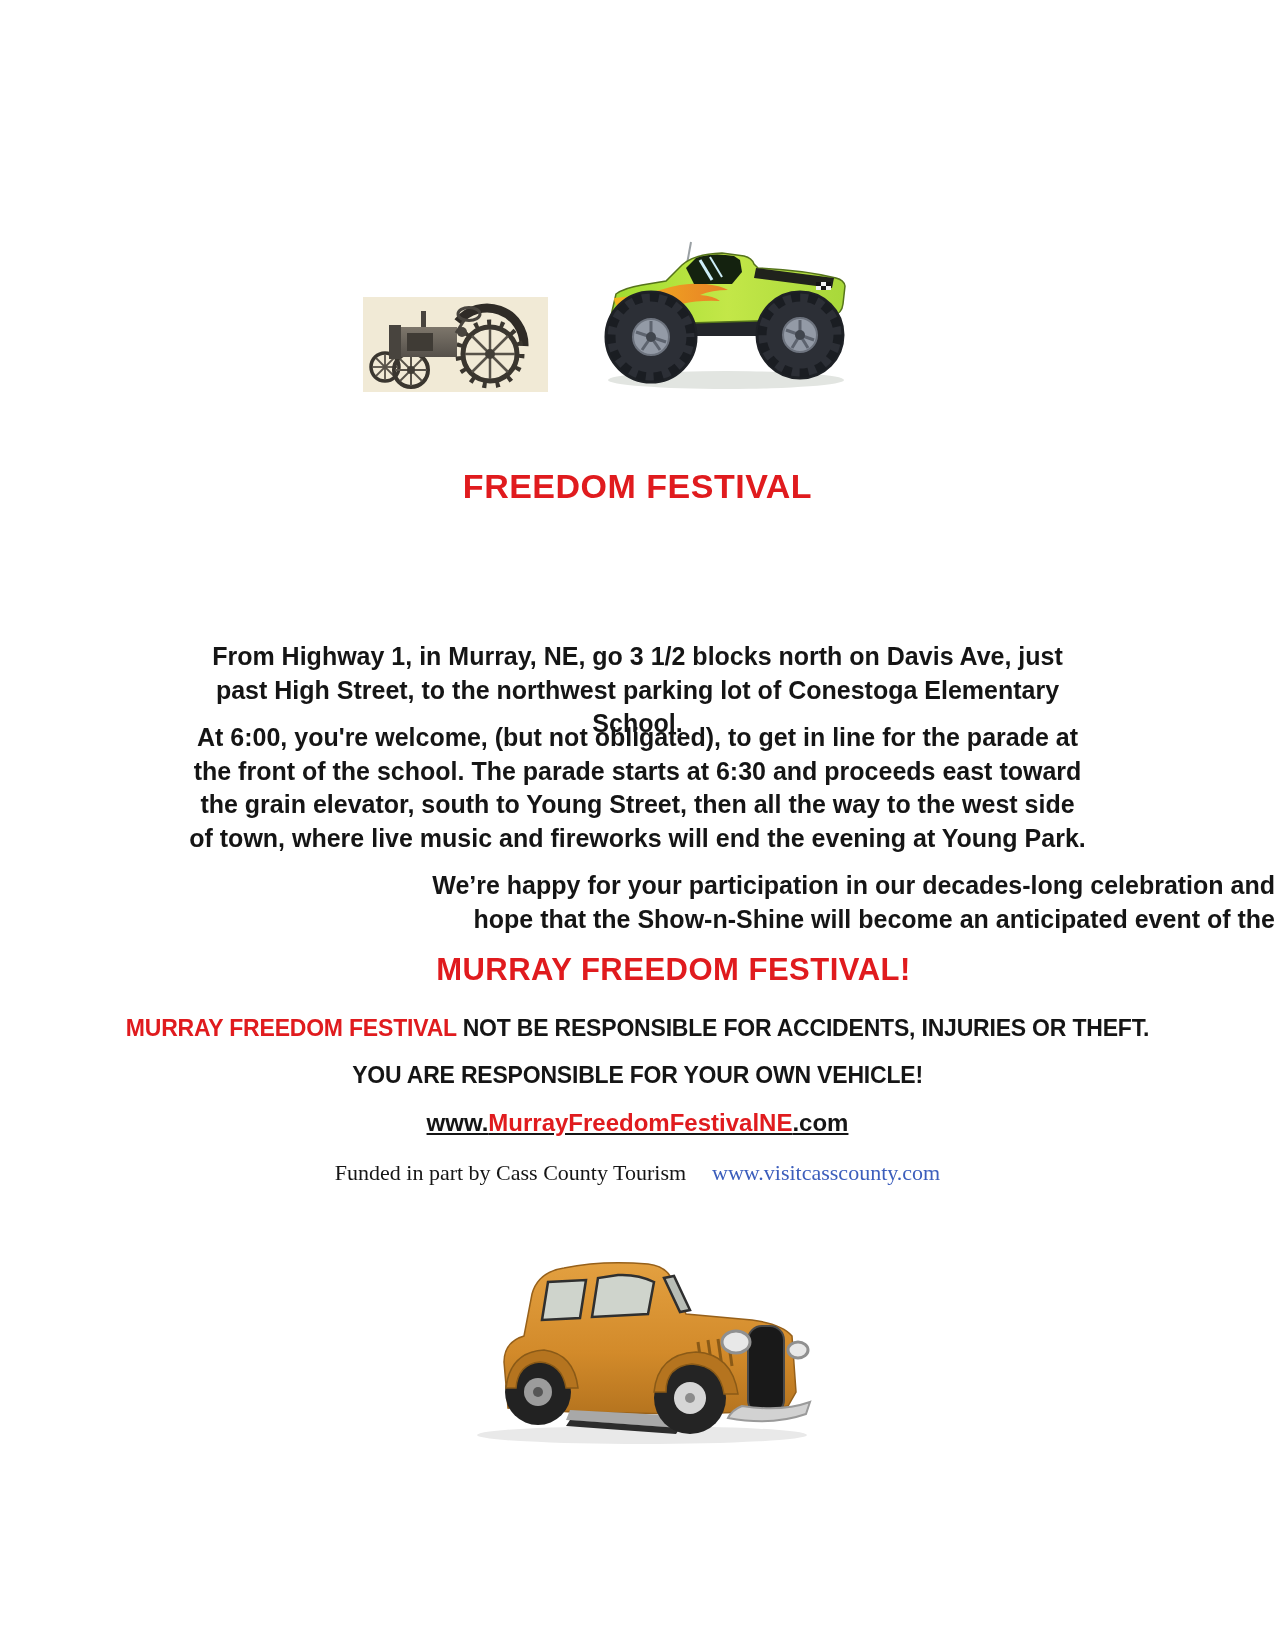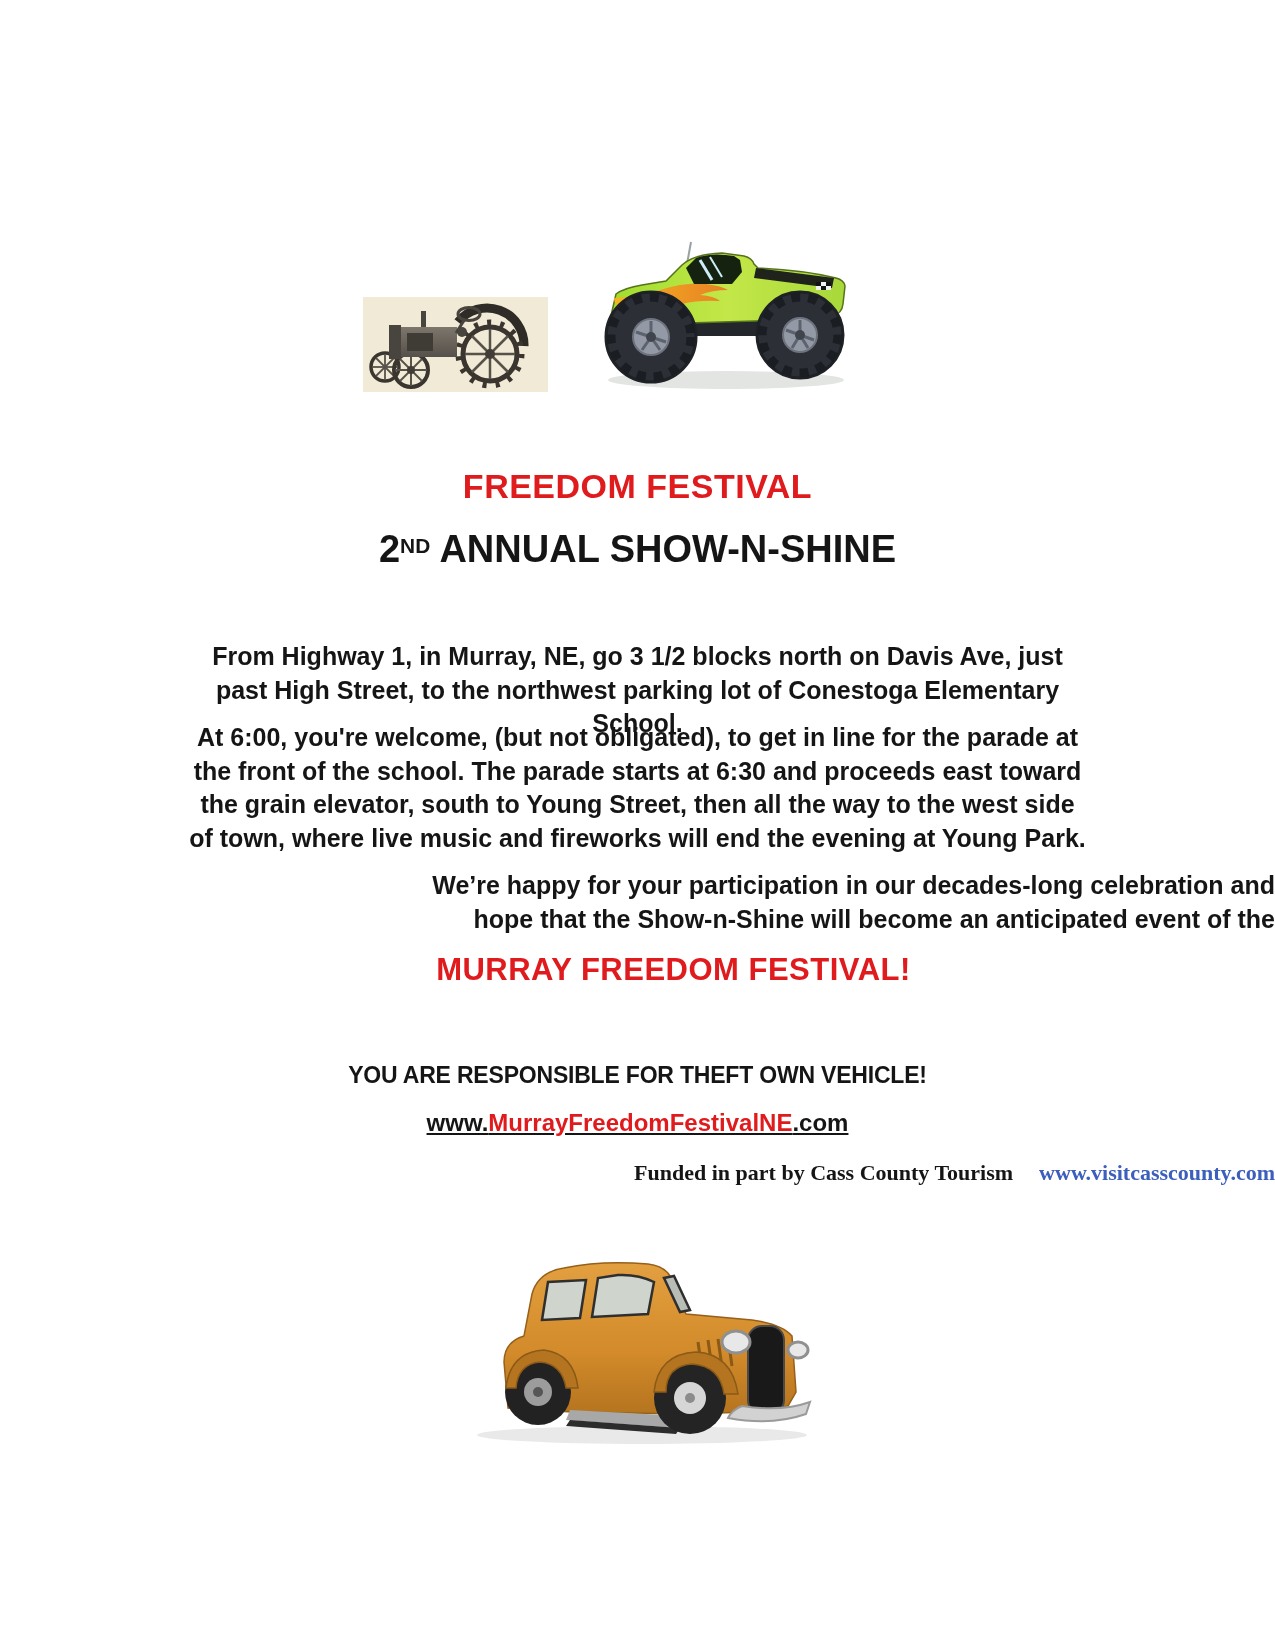--- a/index.html
+++ b/index.html
@@ -30,22 +30,22 @@
   .p-participation { top:869px;text-align:right; }
 
   .h-murray { top:952px; font-size:31px; font-weight:bold; letter-spacing:0.5px;padding-left:36px; }
 
   .small-caps-line { font-size:23px; font-weight:bold; letter-spacing:-0.2px; }
   .disclaimer   { top:1015px; }
   .vehicle-note { top:1062px; }
 
   .website { top:1109px; font-size:24px; font-weight:bold;text-decoration:underline; }
 
-  .funding { top:1160px; font-size:22px; font-weight:bold;
-             font-family:"Liberation Serif", serif;text-align:right; }
+  .funding { top:1160px; font-size:22px; font-weight:normal;
+             font-family:"Liberation Serif", serif; }
   .funding .link { margin-left:26px; }
 </style>
 </head>
 <body>
 
 <div class="page">
 
   <svg class="img-tractor" viewBox="0 0 185 95" role="img" aria-label="vintage-tractor">
     <defs>
       <linearGradient id="tbody" x1="0" y1="0" x2="0" y2="1">
@@ -158,38 +158,38 @@
         <line x1="206" y1="97" x2="198" y2="110"></line>
           <line x1="206" y1="97" x2="192" y2="92"></line>
         <line x1="206" y1="97" x2="214" y2="110"></line>
       </g>
       <circle cx="206" cy="97" r="5" fill="#40454d"></circle>
     </g>
   </svg>
 
   <div class="block title-festival red">FREEDOM FESTIVAL</div>
 
-  <div class="block title-annual"><span>2</span><sup>ND</sup><span> ANNUAL SHOW-N-SHINE</span></div>
 
   <div class="block para p-directions">From Highway 1, in Murray, NE, go 3 1/2 blocks north on Davis Ave, just
 past High Street, to the northwest parking lot of Conestoga Elementary
 School.</div>
 
   <div class="block para p-parade">At 6:00, you're welcome, (but not obligated), to get in line for the parade at
 the front of the school.  The parade starts at 6:30 and proceeds east toward
 the grain elevator, south to Young Street, then all the way to the west side
 of town, where live music and fireworks will end the evening at Young Park.</div>
 
   <div class="block para p-participation">We’re happy for your participation in our decades-long celebration and
 hope that the Show-n-Shine will become an anticipated event of the</div>
 
   <div class="block h-murray red">MURRAY FREEDOM FESTIVAL!</div>
 
-
-  <div class="block small-caps-line vehicle-note">YOU ARE RESPONSIBLE FOR THEFT OWN VEHICLE!</div>
+  <div class="block small-caps-line disclaimer"><span class="red">MURRAY FREEDOM FESTIVAL</span><span> NOT BE RESPONSIBLE FOR ACCIDENTS, INJURIES OR THEFT.</span></div>
+
+  <div class="block small-caps-line vehicle-note">YOU ARE RESPONSIBLE FOR YOUR OWN VEHICLE!</div>
 
   <div class="block website"><span>www.</span><span class="red">MurrayFreedomFestivalNE</span><span>.com</span></div>
 
   <div class="block funding"><span>Funded in part by Cass County Tourism</span><span class="blue link">www.visitcasscounty.com</span></div>
 
   <svg class="img-car" viewBox="0 0 380 206" role="img" aria-label="orange-hot-rod-coupe">
     <defs>
       <linearGradient id="carGrad" x1="0" y1="0" x2="0" y2="1">
         <stop offset="0" stop-color="#e3a040"></stop>
           <stop offset="0.6" stop-color="#d28a2a"></stop>

